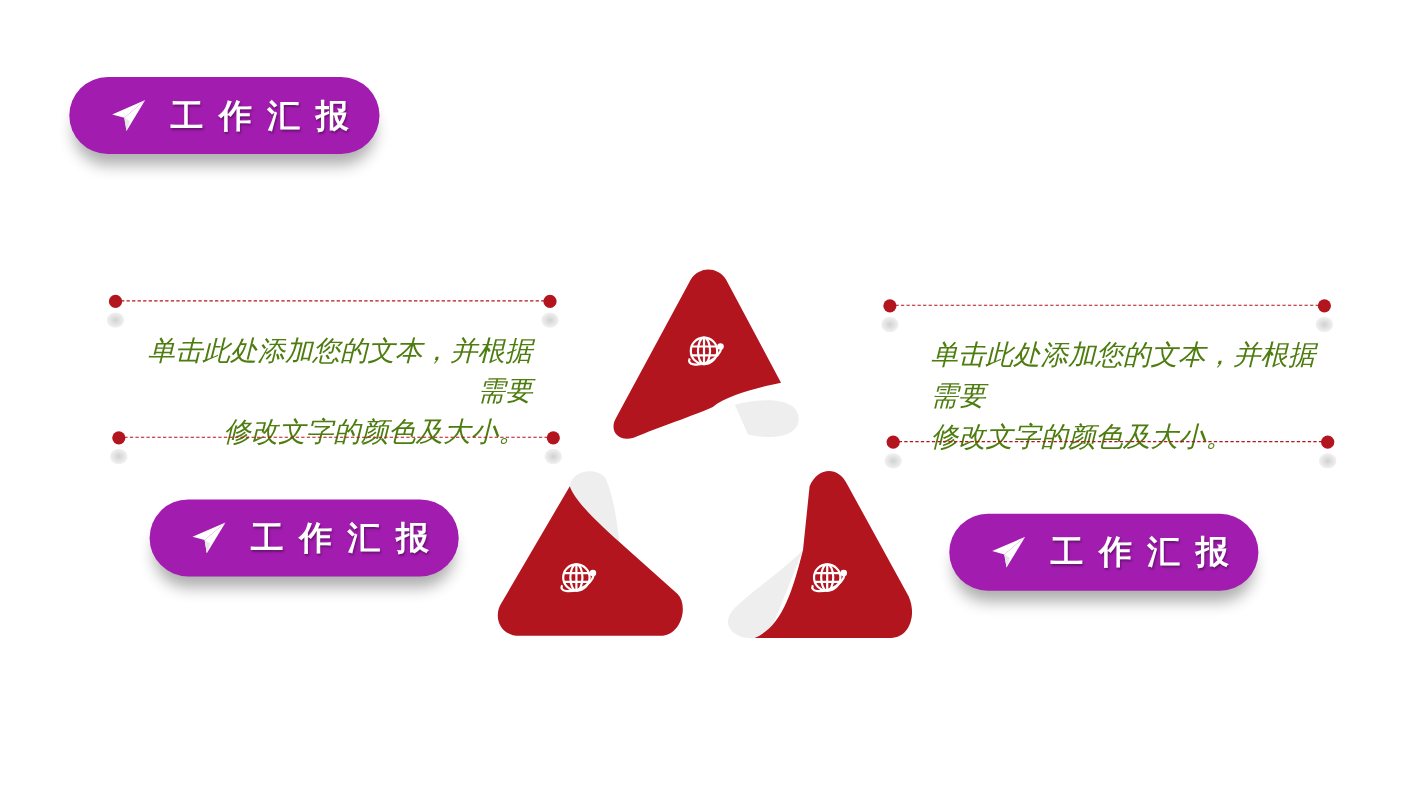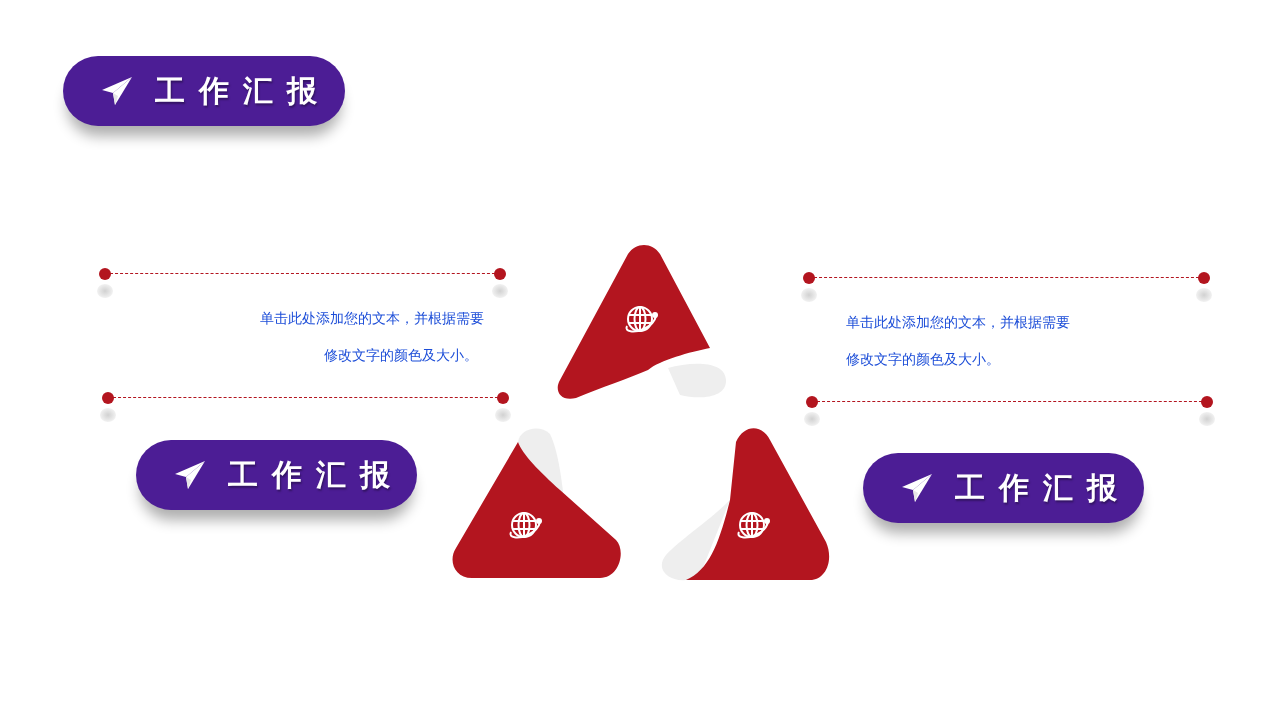--- a/index.html
+++ b/index.html
@@ -1,31 +1,31 @@
 <!DOCTYPE html>
 <html><head>
 <meta charset="utf-8">
 <style>
   html, body { margin:0; padding:0; }
   body { width:1280px; height:720px; background:#ffffff; position:relative; overflow:hidden;
          font-family:"DejaVu Serif", "Liberation Serif", serif; }
-  .pill { position:absolute; height:70px; border-radius:35px; background:#4c1d95;
+  .pill { position:absolute; height:70px; border-radius:35px; background:#a21caf;
           box-shadow: 0 14px 14px -4px rgba(0,0,0,0.32); display:flex; align-items:center;
-          padding-left:38px; box-sizing:border-box; color:#fff; }
+          padding-left:38px; box-sizing:border-box; color:#fff;margin-top:14px; }
   .pill .plane { width:32px; height:30px; margin-right:22px; }
   .pill .label { font-size:30px; font-weight:bold; letter-spacing:14px; color:#fff;
                  text-shadow: 1px 2px 2px rgba(0,0,0,0.35); font-family:"DejaVu Sans","Liberation Sans",sans-serif; }
   .divider { position:absolute; height:12px; }
   .divider .line { position:absolute; left:6px; right:6px; top:5px; border-top:1.5px dashed #b3151f; }
   .divider .dot { position:absolute; top:0; width:12px; height:12px; border-radius:50%; background:#b3151f; }
   .divider .dot.l { left:0; } .divider .dot.r { right:0; }
   .divider .shadow { position:absolute; top:16px; width:16px; height:14px; border-radius:50%;
                      background:radial-gradient(rgba(0,0,0,0.18), rgba(0,0,0,0)); }
   .divider .shadow.l { left:-2px; } .divider .shadow.r { right:-2px; }
-  .textbox { position:absolute; color:#1d4ed8; font-size:14px; line-height:37px; }
+  .textbox { position:absolute; color:#4d7c0f; font-size:25px; line-height:37px;font-style:italic; }
   .tri { position:absolute; }
   .globe { position:absolute; width:36px; height:32px; }
 </style>
 </head>
 <body>
 
 <svg width="0" height="0" style="position:absolute">
   <defs>
     <symbol id="plane" viewBox="0 0 32 30">
       <path d="M31 1 L1 14 L12 17 Z" fill="#fff"></path>

